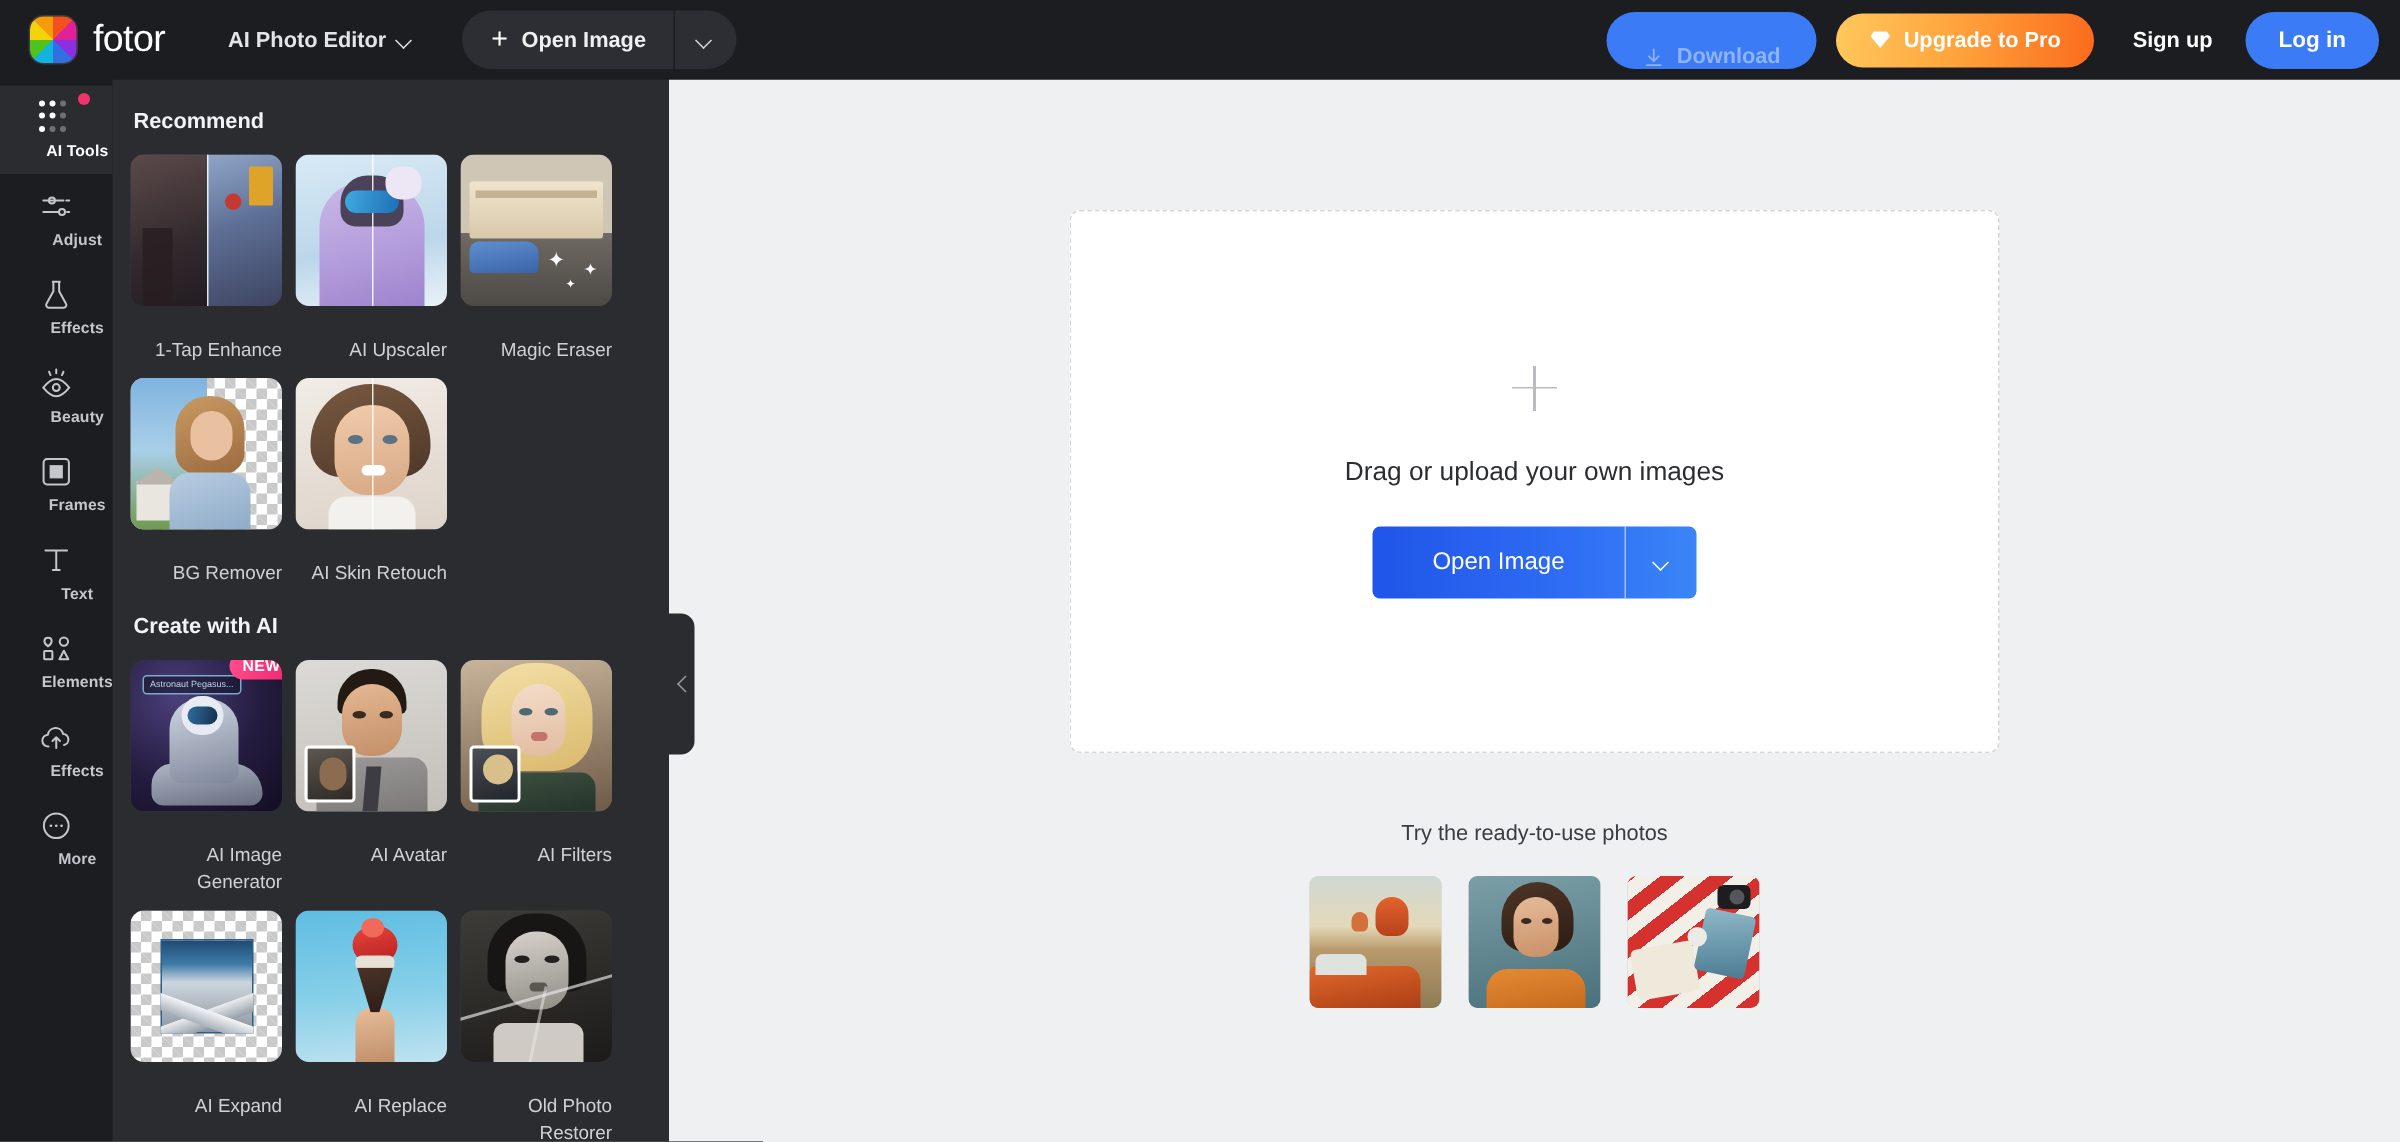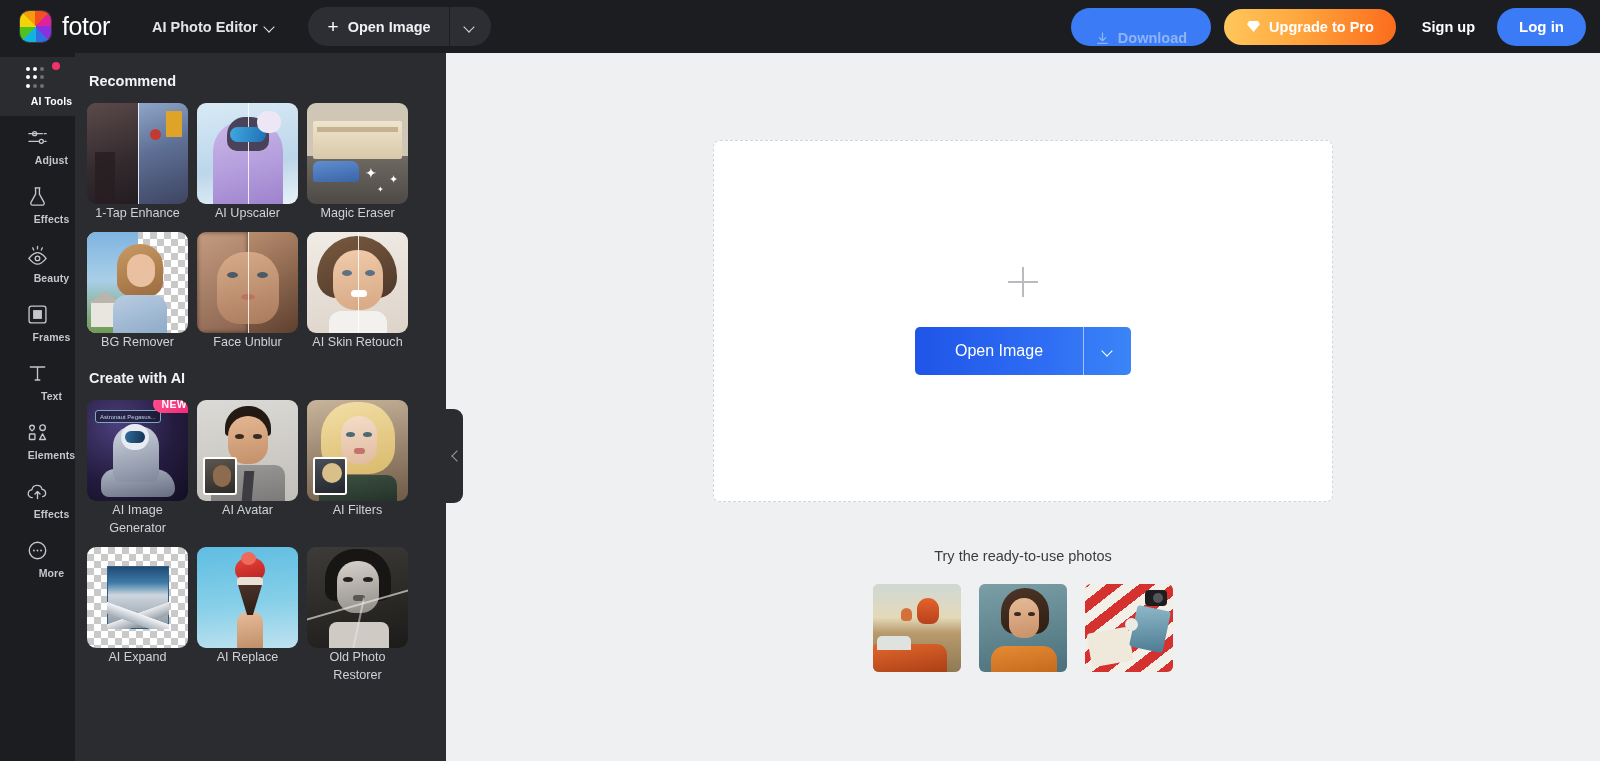--- a/index.html
+++ b/index.html
@@ -116,21 +116,21 @@
     color: #f2f3f5; font-size: 14.5px; font-weight: 700;
     margin: 4px 0 14px 2px;
   }
   .grid3 { display: grid; grid-template-columns: repeat(3, 101px); gap: 10px 9px; }
   .tile { cursor: pointer; }
   .thumb {
     width: 101px; height: 101px; border-radius: 9px;
     overflow: hidden; position: relative; background: #3a3b40;
   }
   .tile-label {
-    margin-top: 0; text-align: center;
+    margin-top: 20px; text-align: right;
     color: #cfd1d7; font-size: 12.6px; font-weight: 500; line-height: 1.45;
   }
   .tile-label.two { line-height: 1.45; }
   .new-badge {
     position: absolute; top: -5px; right: -8px;
     background: linear-gradient(100deg,#ff4d8d,#f0246f);
     color: #fff; font-size: 10.5px; font-weight: 700;
     padding: 3px 9px; border-radius: 10px; letter-spacing: .3px; z-index: 4;
   }
   .sec-gap { height: 14px; }
@@ -401,33 +401,20 @@
               <div class="half-l" style="background:linear-gradient(180deg,#7fb4e0 0%,#a9cfe8 48%,#6f9a52 100%)"></div>
               <div style="position:absolute;left:4px;bottom:6px;width:28px;height:26px;background:#e9e6e0;z-index:3"></div>
               <div style="position:absolute;left:2px;bottom:30px;width:32px;height:12px;background:#b9b4ac;clip-path:polygon(0 100%,50% 0,100% 100%);z-index:3"></div>
               <div style="position:absolute;left:30px;top:12px;width:46px;height:52px;background:linear-gradient(160deg,#c99a63,#9c6b3f);border-radius:22px 22px 14px 14px;z-index:4"></div>
               <div style="position:absolute;left:40px;top:22px;width:28px;height:33px;background:#e9c0a0;border-radius:14px;z-index:5"></div>
               <div style="position:absolute;left:26px;bottom:0;width:54px;height:38px;background:linear-gradient(160deg,#b8cde2,#8fabc8);border-radius:14px 14px 0 0;z-index:4"></div>
             </div>
             <div class="tile-label">BG Remover</div>
           </div>
 
-          <div class="tile">
-            <div class="thumb">
-              <div class="art" style="background:linear-gradient(150deg,#6b4a38,#3a2620)"></div>
-              <div class="half-l" style="background:linear-gradient(150deg,#c49c80,#8a6350);filter:blur(2.5px)"></div>
-              <div class="half-r" style="background:linear-gradient(150deg,#b98d6e,#5e3f2e)"></div>
-              <div style="position:absolute;left:20px;top:20px;width:62px;height:72px;background:linear-gradient(165deg,#d8ac8b,#a97a5c);border-radius:28px 28px 22px 22px;z-index:2"></div>
-              <div style="position:absolute;left:30px;top:40px;width:11px;height:6px;border-radius:50%;background:#4a5a68;z-index:3"></div>
-              <div style="position:absolute;left:60px;top:40px;width:11px;height:6px;border-radius:50%;background:#4a5a68;z-index:3"></div>
-              <div style="position:absolute;left:44px;top:62px;width:14px;height:6px;border-radius:50%;background:#b9745f;z-index:3"></div>
-              <div class="split-line"></div>
-            </div>
-            <div class="tile-label">Face Unblur</div>
-          </div>
 
           <div class="tile">
             <div class="thumb">
               <div class="art" style="background:linear-gradient(170deg,#f1ece6,#ddd3c9)"></div>
               <div style="position:absolute;left:10px;top:4px;width:80px;height:62px;background:linear-gradient(160deg,#7a5a40,#4e382a);border-radius:40px 40px 20px 20px;z-index:2"></div>
               <div style="position:absolute;left:26px;top:18px;width:50px;height:60px;background:linear-gradient(170deg,#f0cbab,#d7a884);border-radius:24px 24px 22px 22px;z-index:3"></div>
               <div style="position:absolute;left:35px;top:38px;width:10px;height:6px;border-radius:50%;background:#5c7184;z-index:4"></div>
               <div style="position:absolute;left:58px;top:38px;width:10px;height:6px;border-radius:50%;background:#5c7184;z-index:4"></div>
               <div style="position:absolute;left:44px;top:58px;width:16px;height:7px;border-radius:8px;background:#fff;z-index:4"></div>
               <div style="position:absolute;left:22px;bottom:0;width:58px;height:22px;background:#f3f1ee;border-radius:12px 12px 0 0;z-index:3"></div>
@@ -530,20 +517,21 @@
     </div>
 
     <div class="collapse-tab">
       <span class="chev-left"></span>
     </div>
 
     <div class="canvas">
 
       <div class="dropzone">
         <div class="plus-big"></div>
+        <div class="dz-text">Drag or upload your own images</div>
         <div class="dz-btn">
           <div class="dz-btn-main">
             <span>Open Image</span>
           </div>
           <div class="dz-btn-caret">
             <span class="chev"></span>
           </div>
         </div>
       </div>
 

